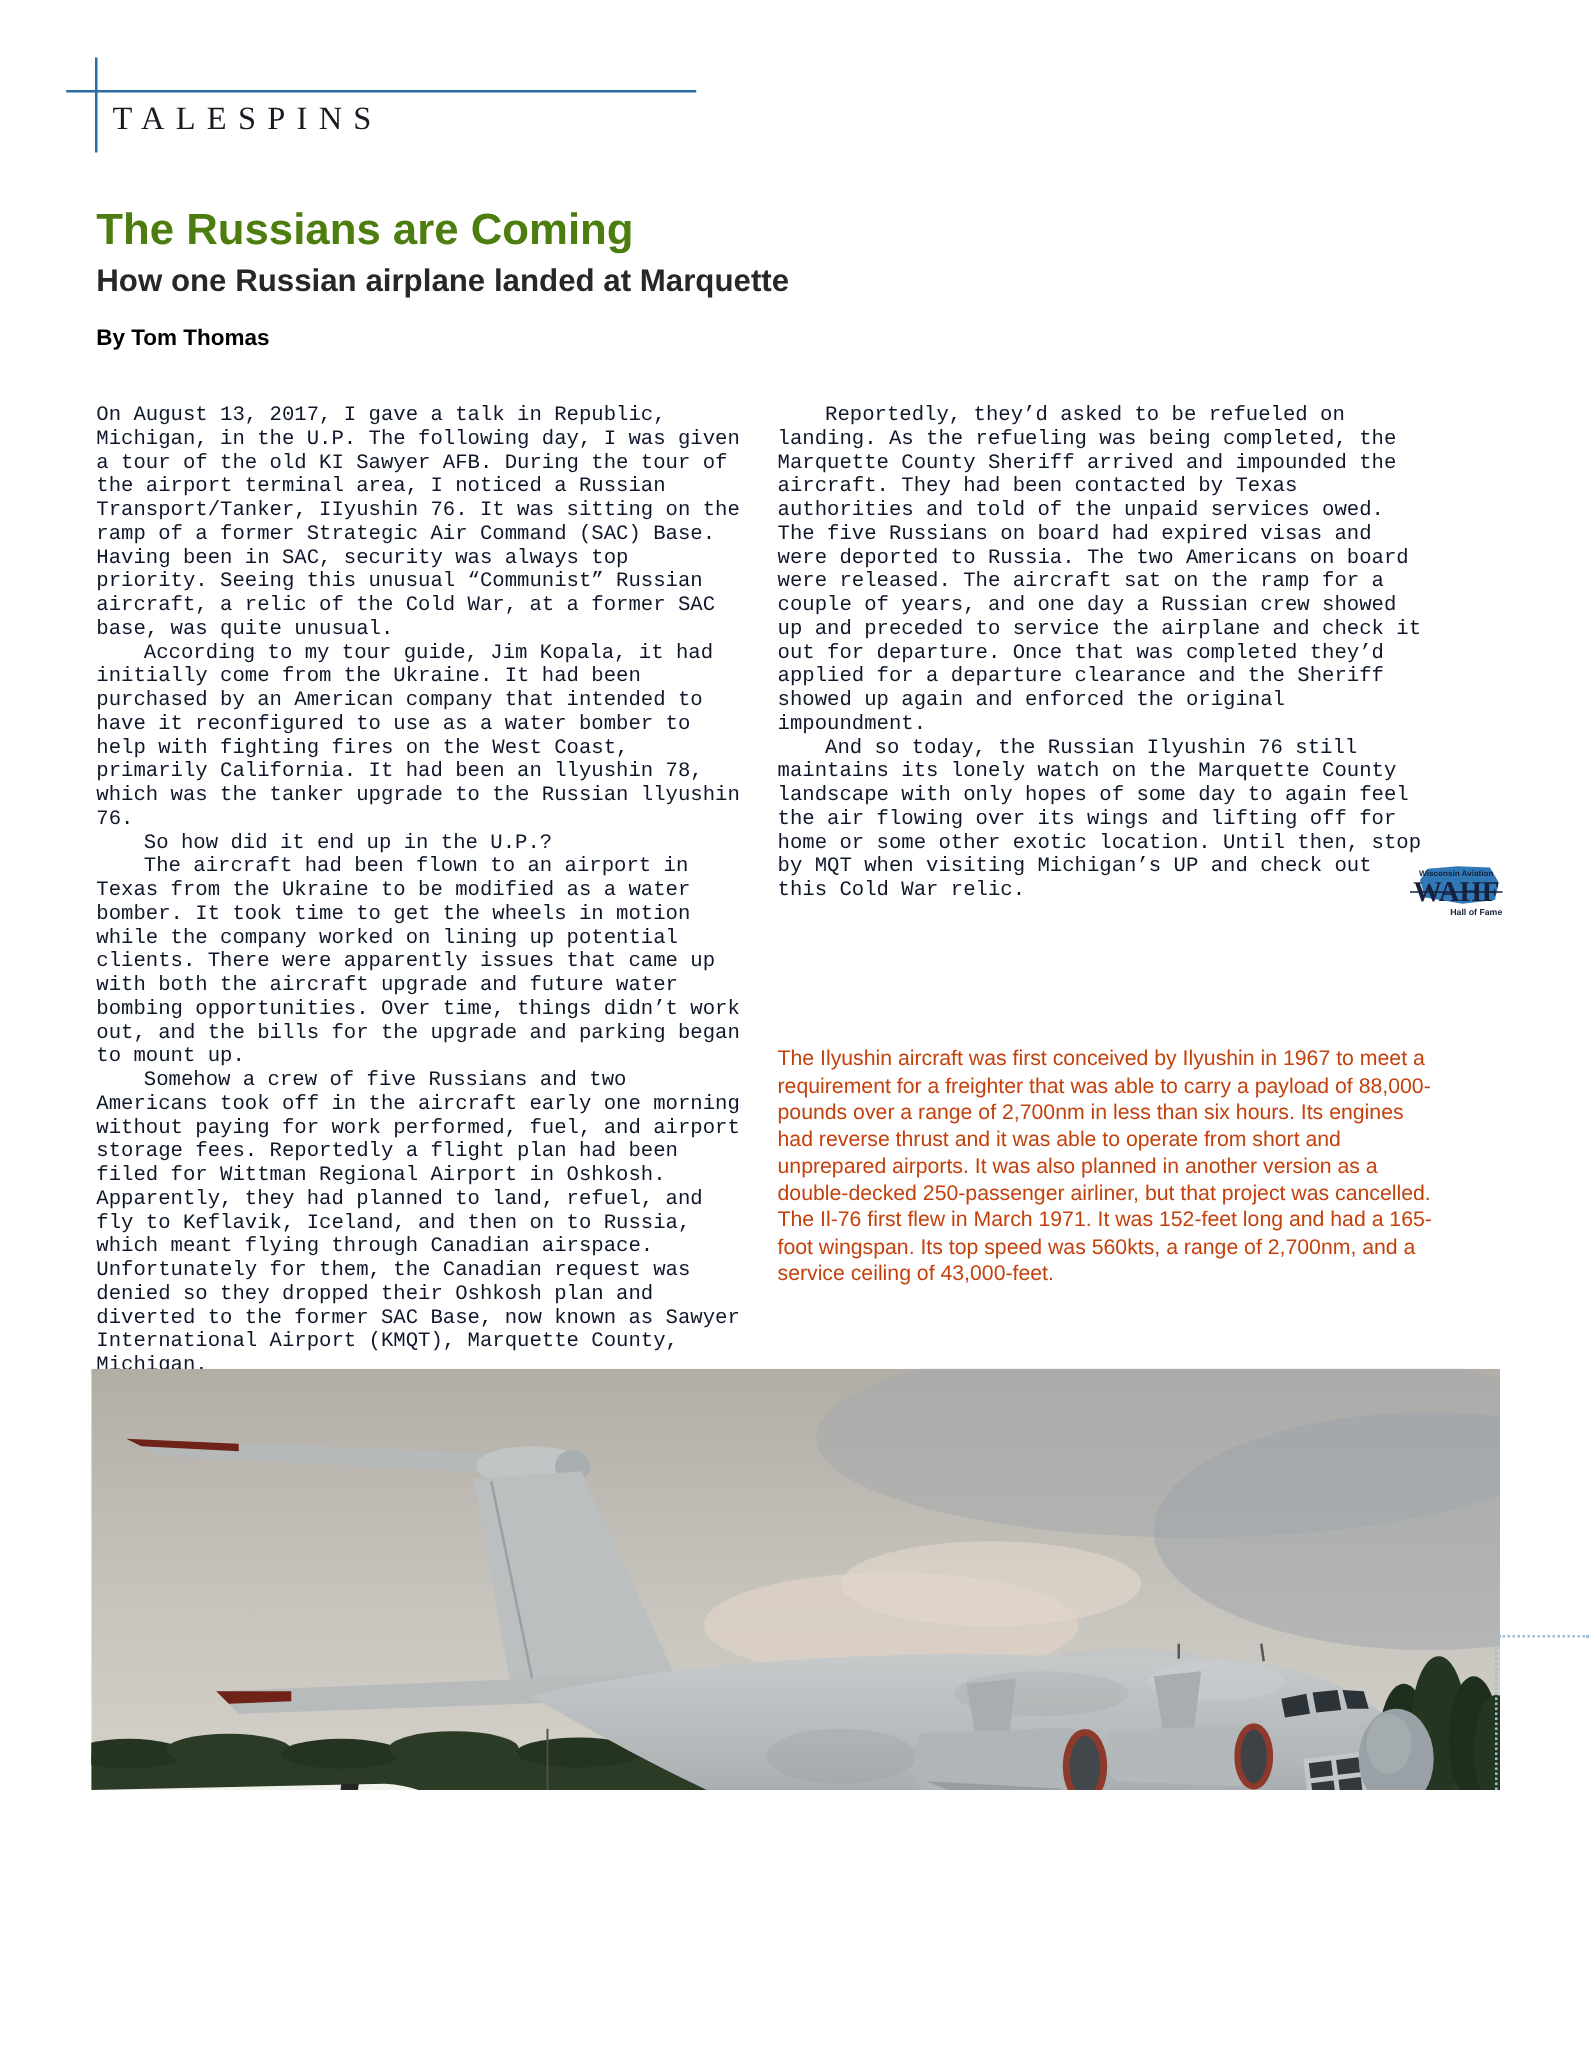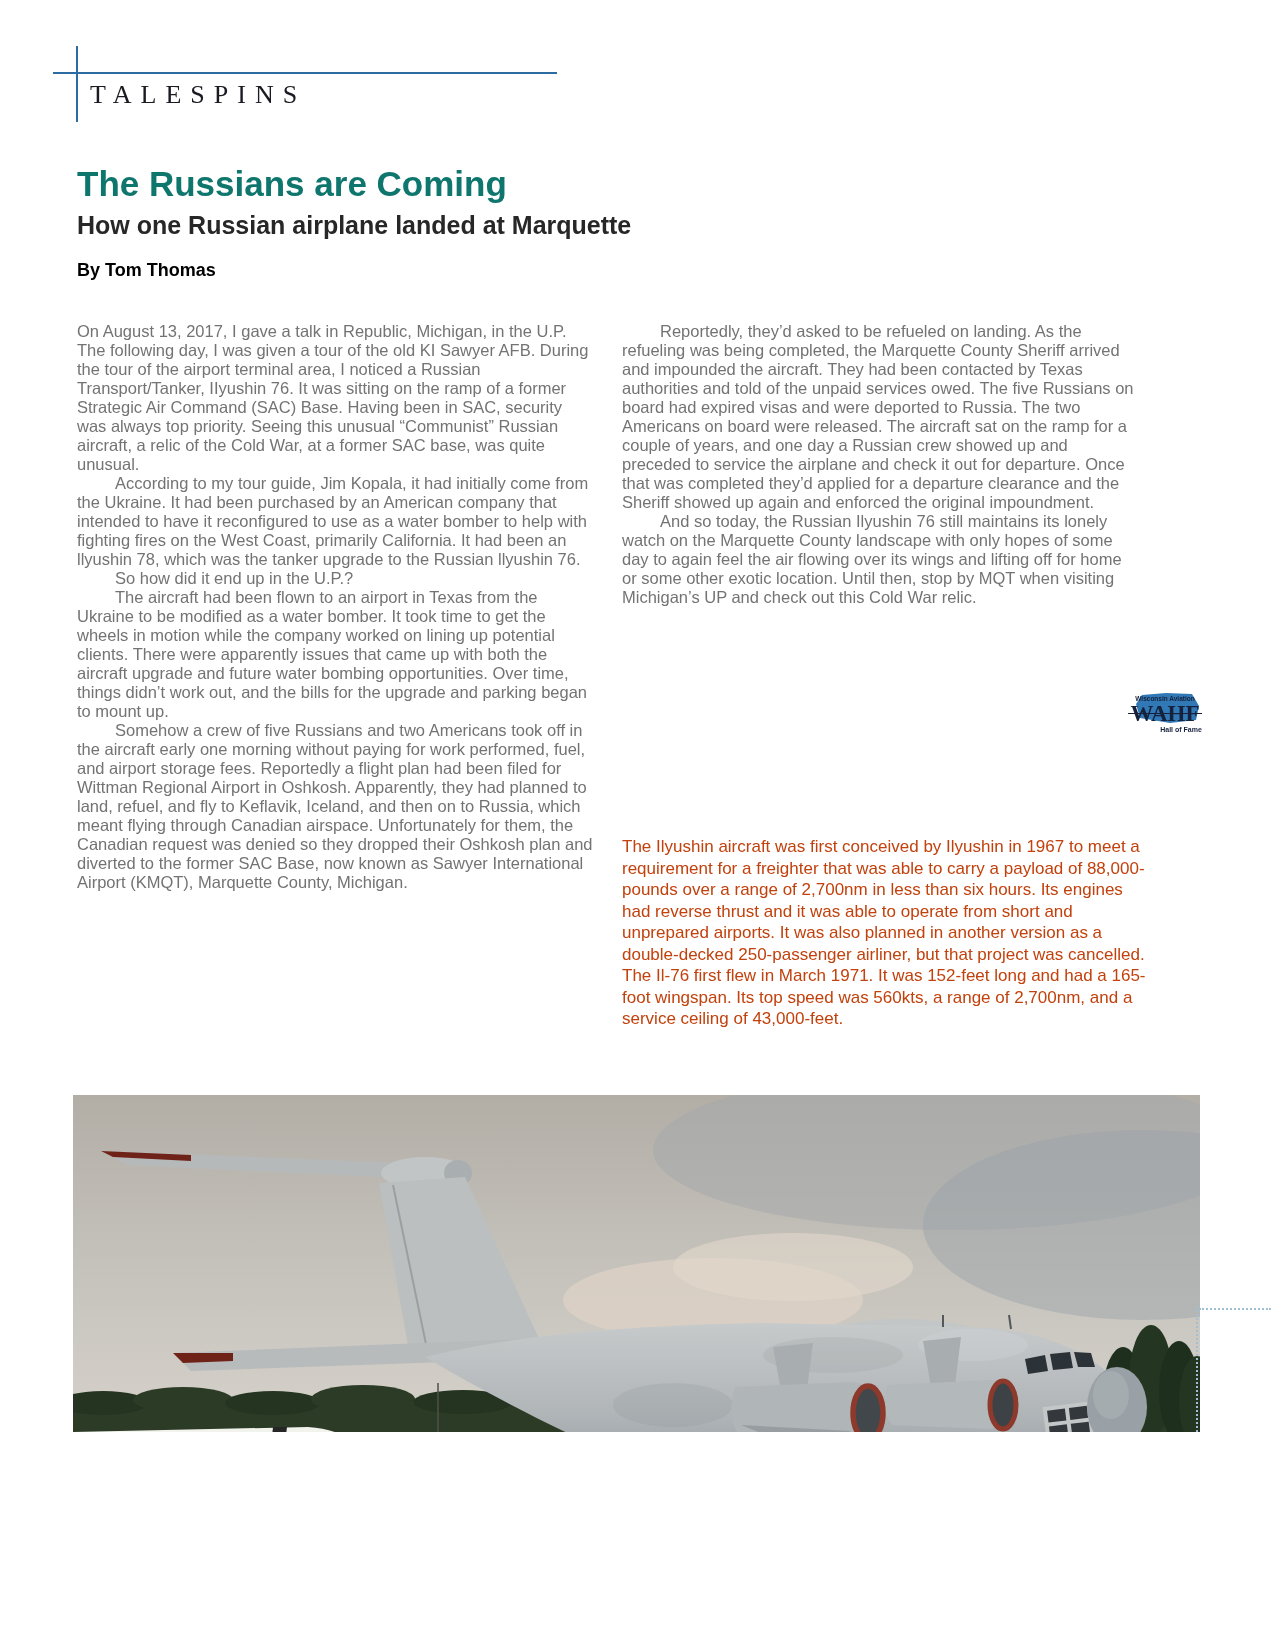--- a/index.html
+++ b/index.html
@@ -4,26 +4,26 @@
 <style>
   html,body{margin:0;padding:0;background:#ffffff;}
   .page{position:relative;width:1275px;height:1432px;background:#ffffff;overflow:hidden;
         font-family:"Liberation Sans",sans-serif;}
   
   .rule-h{position:absolute;left:53px;top:72px;width:504px;height:2px;background:#2d6ca2;}
   .rule-v{position:absolute;left:76px;top:46px;width:2px;height:76px;background:#2d6ca2;}
   .section-label{position:absolute;left:90px;top:80px;font-family:"Liberation Serif",serif;
         font-size:26px;letter-spacing:9px;color:#1a1a22;}
   
-  .title{position:absolute;left:77px;top:165px;font-size:35px;font-weight:bold;color:#0f766e;line-height:1.1;}
+  .title{position:absolute;left:77px;top:165px;font-size:35px;font-weight:bold;color:#4d7c0f;line-height:1.1;}
   .subtitle{position:absolute;left:77px;top:211px;font-size:25px;font-weight:bold;color:#272727;}
   .byline{position:absolute;left:77px;top:260px;font-size:18px;font-weight:bold;color:#000000;}
   
-  .col{position:absolute;top:322px;font-family:Liberation Sans, sans-serif;font-size:16.5px;
-       line-height:19px;color:#737373;}
+  .col{position:absolute;top:322px;font-family:Liberation Mono, monospace;font-size:16.5px;
+       line-height:19px;color:#0f172a;}
   .col1{left:77px;width:516px;}
   .col2{left:622px;width:518px;}
   .col p{margin:0;text-indent:38px;}
   .col p.noindent{text-indent:0;}
   
   .sidebar{position:absolute;left:622px;top:836px;width:532px;font-size:17px;line-height:21.5px;
        color:#c2410c;}
   
   .wahf{position:absolute;left:1126px;top:692px;width:78px;height:44px;}
   

